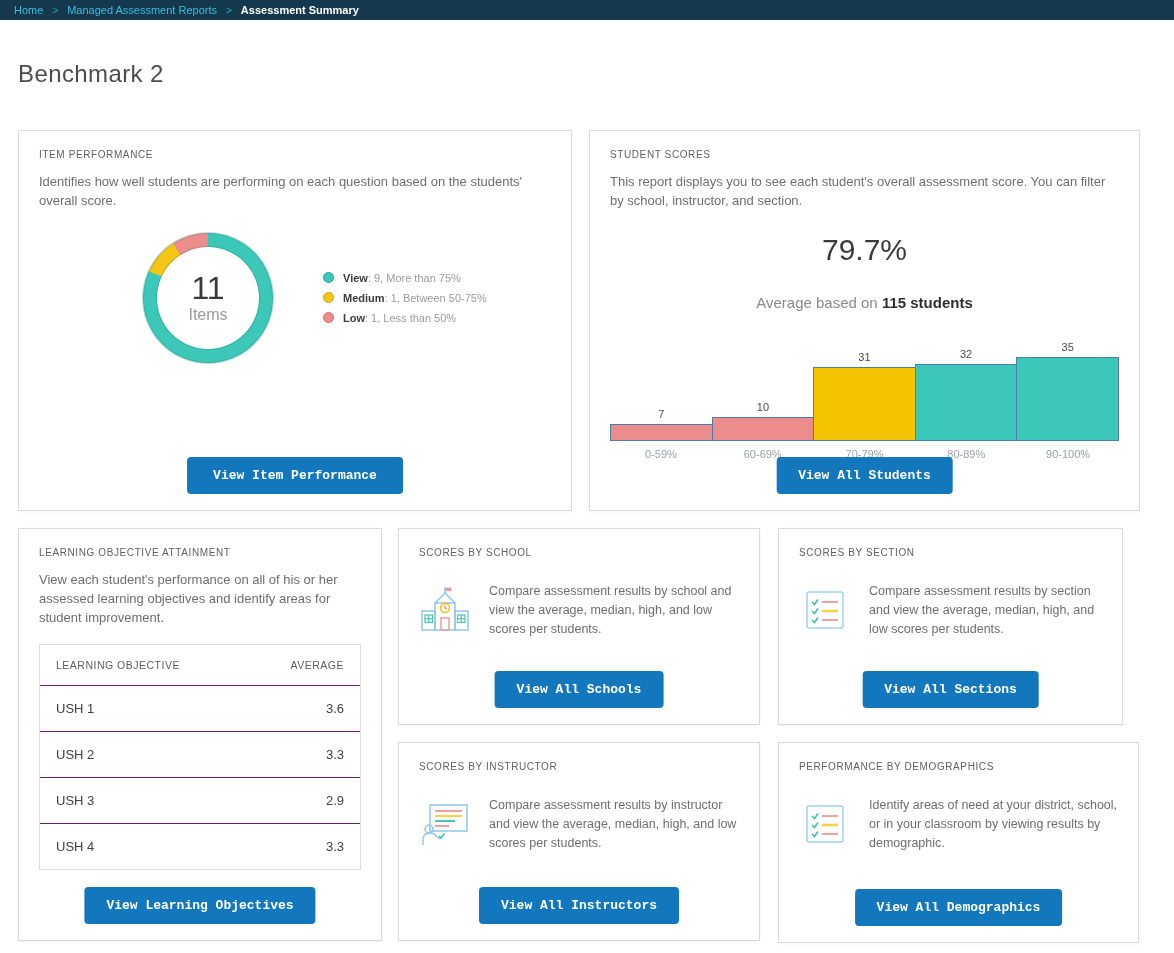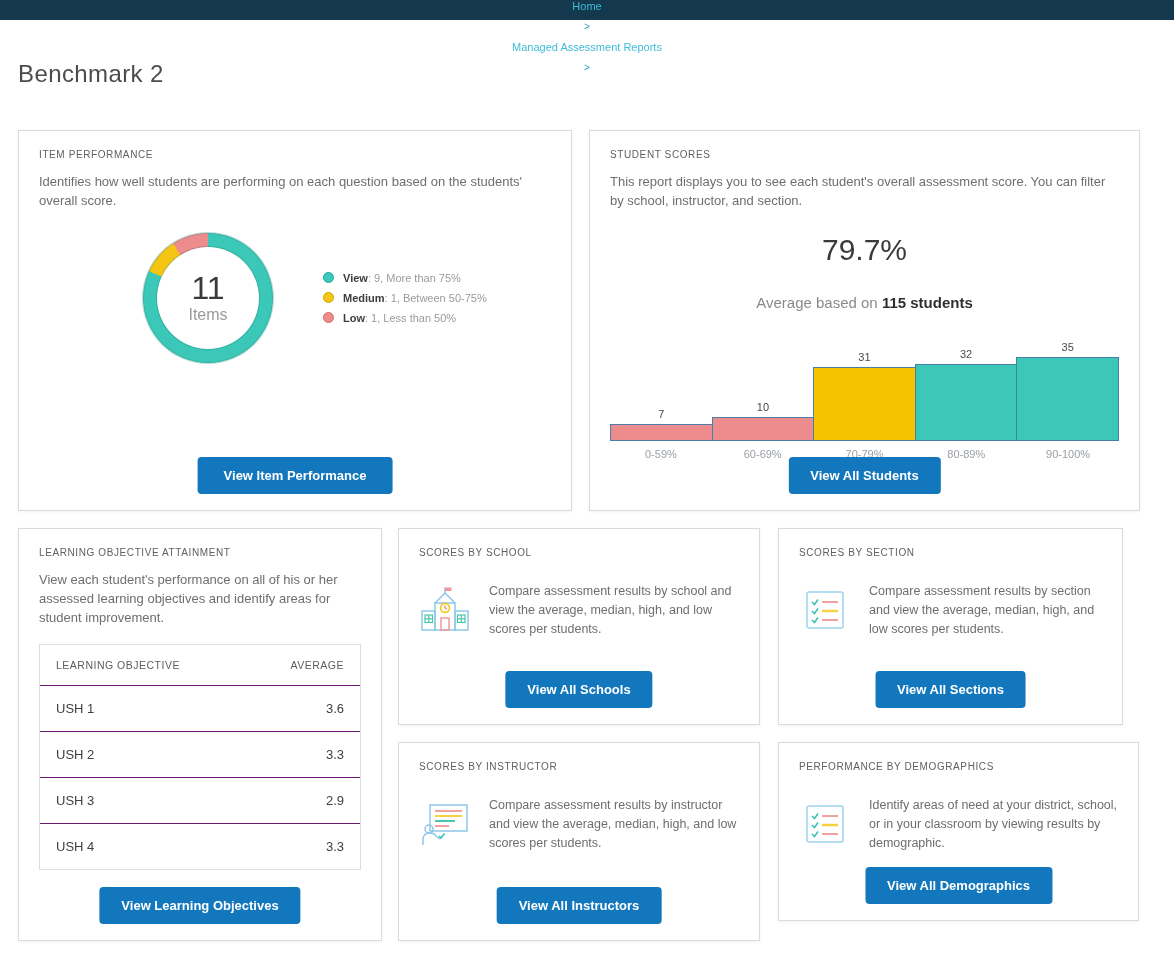--- a/index.html
+++ b/index.html
@@ -1,44 +1,44 @@
 <!DOCTYPE html>
 <html><head>
 <meta charset="utf-8">
 <style>
   html,body{margin:0;padding:0;background:#fff;font-family:"Liberation Sans",sans-serif;}
   body{width:1174px;height:953px;position:relative;overflow:hidden;}
 
   
   .topbar{position:absolute;left:0;top:0;width:100%;height:20px;background:#14384e;
-    display:flex;align-items:center;padding:0 14px;box-sizing:border-box;gap:9px;font-size:11px;flex-direction:column;}
+    display:flex;align-items:center;padding:0 14px;box-sizing:border-box;gap:9px;font-size:11px;}
   .crumb{color:#3fbcd9;cursor:pointer;white-space:nowrap;}
   .crumb-active{color:#ffffff;font-weight:bold;cursor:default;}
   .crumb-sep{color:#2f9fc0;font-size:10px;}
 
   .page-title{position:absolute;left:18px;top:60px;margin:0;font-size:24px;font-weight:300;
     color:#4c4c4c;letter-spacing:.4px;}
 
   
   .card{position:absolute;background:#fff;border:1px solid #dadada;box-sizing:border-box;
     padding:18px 20px;box-shadow:0 1px 3px rgba(0,0,0,.05);}
   #card-item-performance{left:18px;top:130px;width:554px;height:381px;}
   #card-student-scores{left:589px;top:130px;width:551px;height:381px;}
   #card-learning-objectives{left:18px;top:528px;width:364px;height:413px;}
   #card-scores-by-school{left:398px;top:528px;width:362px;height:197px;}
   #card-scores-by-section{left:778px;top:528px;width:345px;height:197px;}
   #card-scores-by-instructor{left:398px;top:742px;width:362px;height:199px;}
-  #card-performance-by-demographics{left:778px;top:742px;width:361px;height:179px;}
+  #card-performance-by-demographics{left:778px;top:742px;width:361px;height:201px;}
 
   .card-title{font-size:10px;color:#606060;letter-spacing:.6px;font-weight:normal;}
   .card-desc{font-size:13px;color:#6e6e6e;line-height:1.45;margin-top:13px;}
 
   .btn{position:absolute;bottom:16px;left:50%;transform:translateX(-50%);
     background:#1277bd;color:#fff;border:none;border-radius:4px;padding:11px 22px;
-    font-size:13px;font-weight:bold;font-family:Liberation Sans, sans-serif;white-space:nowrap;cursor:pointer;}
+    font-size:13px;font-weight:bold;font-family:Liberation Mono, monospace;white-space:nowrap;cursor:pointer;}
   .btn-wide{padding:11px 26px;}
 
   
   .donut-row{display:flex;align-items:center;margin-top:22px;}
   .donut{width:130px;height:130px;border-radius:50%;margin-left:104px;position:relative;
     box-shadow:inset 0 0 0 1px rgba(20,110,100,.25), 0 0 0 1px rgba(20,110,100,.25);}
   .donut-hole{position:absolute;left:14px;top:14px;width:102px;height:102px;border-radius:50%;
     background:#fff;box-shadow:0 0 0 1px rgba(20,110,100,.25);
     display:flex;flex-direction:column;align-items:center;justify-content:center;}
   .donut-value{font-size:32px;color:#3a3a3a;line-height:1;}

